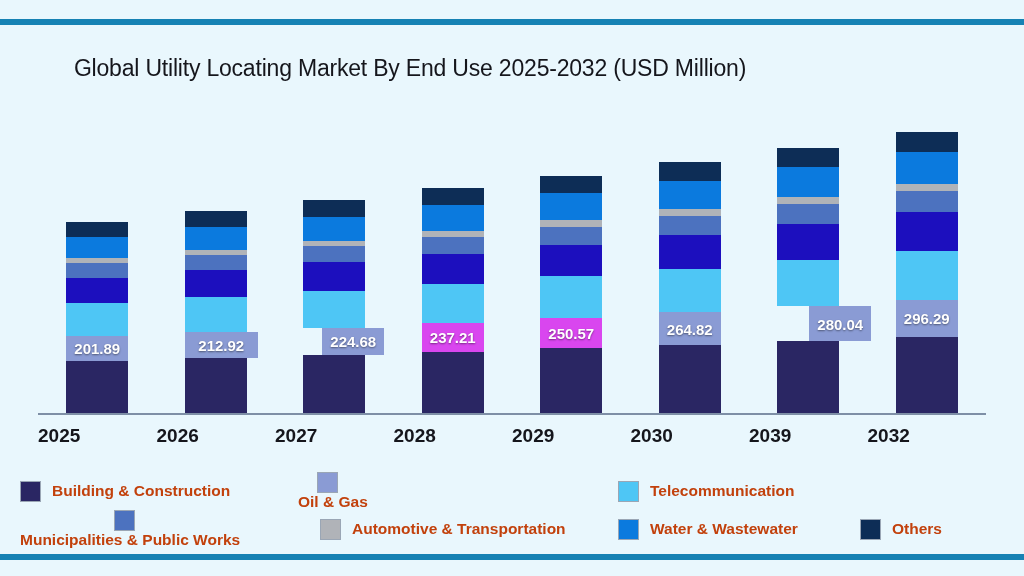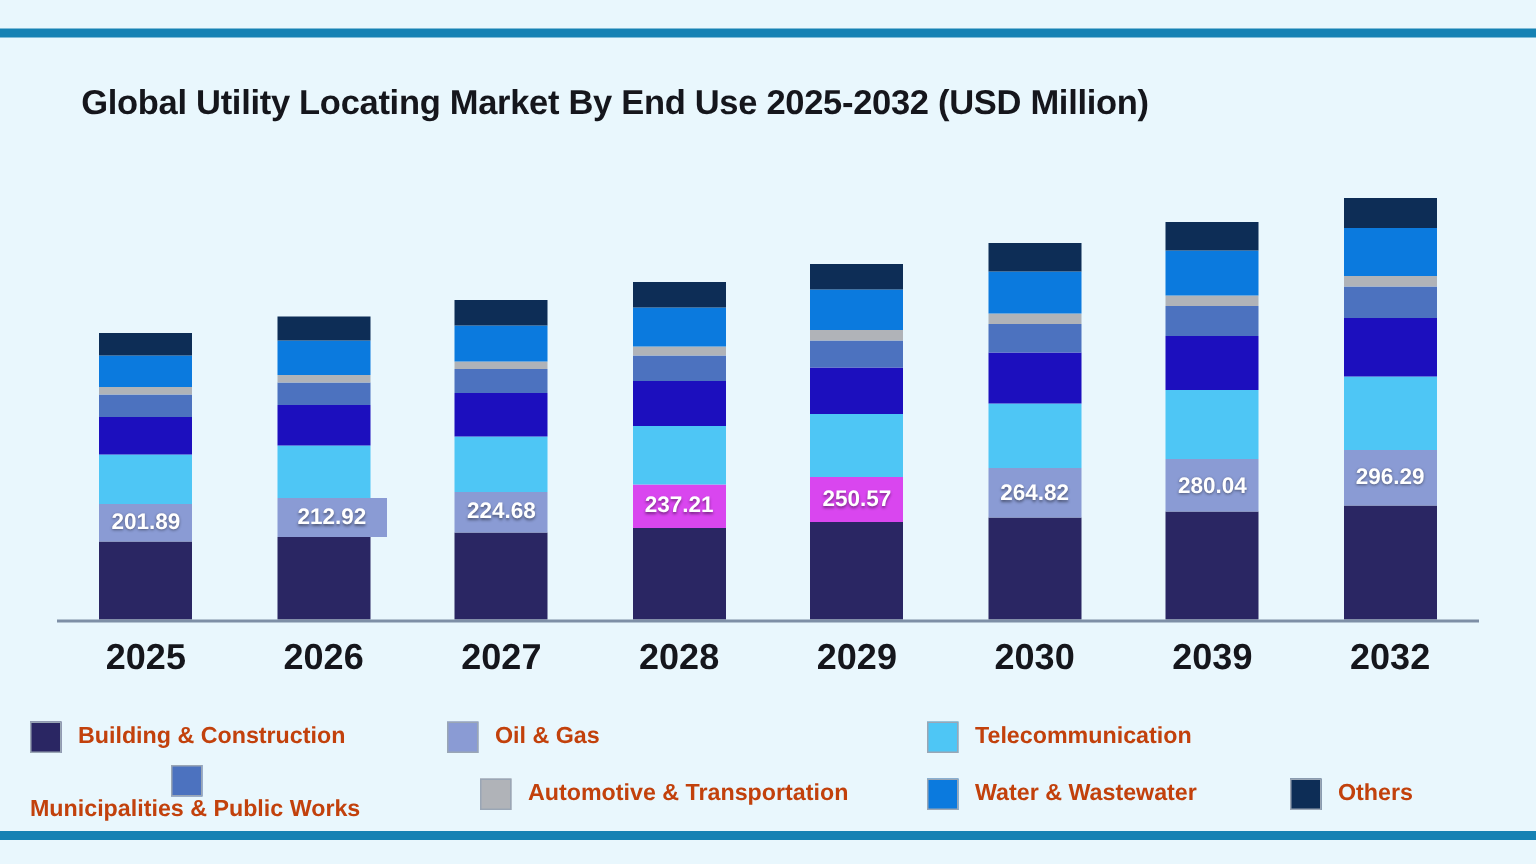--- a/index.html
+++ b/index.html
@@ -13,21 +13,21 @@
   .accent-line{
     position:absolute;left:0;width:1024px;height:6px;
     background:#1682b4;
   }
   #accent-top{top:19px;}
   #accent-bottom{top:554px;}
 
   #chart-title{
     position:absolute;left:0;top:55px;width:820px;
     text-align:center;
-    font-size:23px;font-weight:bold;
+    font-size:23px;font-weight:normal;
     color:#15161c;
     letter-spacing:-0.2px;
   }
 
   #plot-area{
     position:absolute;
     left:38px;top:110px;
     width:948px;height:305px;
   }
   #axis-line{
@@ -60,22 +60,22 @@
     font-size:15px;font-weight:bold;
     white-space:nowrap;
     text-shadow:0 1px 2px rgba(0,0,0,.45);
   }
 
   #x-axis{
     position:absolute;left:38px;top:425px;width:948px;
     display:flex;
   }
   .x-tick{
-    flex:1 1 0;text-align:center;
-    font-size:24px;font-weight:bold;color:#15161c;
+    flex:1 1 0;text-align:left;
+    font-size:19px;font-weight:bold;color:#15161c;
   }
 
   #legend{
     position:absolute;left:20px;top:472px;width:990px;
   }
   .legend-row{
     display:flex;align-items:center;
     height:38px;
   }
   .legend-item{
@@ -126,21 +126,21 @@
           <div class="seg" title="Electric Power" style="background: rgb(28, 15, 190); height: 26.9859px;"></div>
           <div class="seg" title="Municipalities &amp; Public Works" style="background: rgb(76, 114, 191); height: 15.3394px;"></div>
           <div class="seg" title="Automotive &amp; Transportation" style="background: rgb(176, 179, 184); height: 5.11313px;"></div>
           <div class="seg" title="Water &amp; Wastewater" style="background: rgb(11, 122, 222); height: 23.0091px;"></div>
           <div class="seg" title="Others" style="background: rgb(13, 45, 86); height: 15.5287px;"></div>
         </div>
       </div>
       <div class="bar-group">
         <div class="bar">
           <div class="seg" title="Building &amp; Construction" style="background: rgb(42, 38, 99); height: 58.0434px;"></div>
-          <div class="seg" title="Oil &amp; Gas" style="background: rgb(138, 155, 212); height: 27.3647px;">
+          <div class="seg" title="Oil &amp; Gas" style="background: rgb(138, 155, 212); height: 27.3647px; margin-left: 19px;">
             <span class="seg-label">224.68</span>
           </div>
           <div class="seg" title="Telecommunication" style="background: rgb(78, 198, 245); height: 36.7387px;"></div>
           <div class="seg" title="Electric Power" style="background: rgb(28, 15, 190); height: 28.5009px;"></div>
           <div class="seg" title="Municipalities &amp; Public Works" style="background: rgb(76, 114, 191); height: 16.1916px;"></div>
           <div class="seg" title="Automotive &amp; Transportation" style="background: rgb(176, 179, 184); height: 5.39719px;"></div>
           <div class="seg" title="Water &amp; Wastewater" style="background: rgb(11, 122, 222); height: 24.24px;"></div>
           <div class="seg" title="Others" style="background: rgb(13, 45, 86); height: 16.2862px;"></div>
         </div>
       </div>
@@ -182,21 +182,21 @@
           <div class="seg" title="Electric Power" style="background: rgb(28, 15, 190); height: 33.8034px;"></div>
           <div class="seg" title="Municipalities &amp; Public Works" style="background: rgb(76, 114, 191); height: 19.1269px;"></div>
           <div class="seg" title="Automotive &amp; Transportation" style="background: rgb(176, 179, 184); height: 6.34406px;"></div>
           <div class="seg" title="Water &amp; Wastewater" style="background: rgb(11, 122, 222); height: 28.6903px;"></div>
           <div class="seg" title="Others" style="background: rgb(13, 45, 86); height: 18.2747px;"></div>
         </div>
       </div>
       <div class="bar-group">
         <div class="bar">
           <div class="seg" title="Building &amp; Construction" style="background: rgb(42, 38, 99); height: 72.1519px;"></div>
-          <div class="seg" title="Oil &amp; Gas" style="background: rgb(138, 155, 212); height: 34.4662px;">
+          <div class="seg" title="Oil &amp; Gas" style="background: rgb(138, 155, 212); height: 34.4662px; margin-left: 32px;">
             <span class="seg-label">280.04</span>
           </div>
           <div class="seg" title="Telecommunication" style="background: rgb(78, 198, 245); height: 46.5862px;"></div>
           <div class="seg" title="Electric Power" style="background: rgb(28, 15, 190); height: 35.8866px;"></div>
           <div class="seg" title="Municipalities &amp; Public Works" style="background: rgb(76, 114, 191); height: 20.2631px;"></div>
           <div class="seg" title="Automotive &amp; Transportation" style="background: rgb(176, 179, 184); height: 6.72281px;"></div>
           <div class="seg" title="Water &amp; Wastewater" style="background: rgb(11, 122, 222); height: 30.3px;"></div>
           <div class="seg" title="Others" style="background: rgb(13, 45, 86); height: 18.7481px;"></div>
         </div>
       </div>
@@ -228,21 +228,21 @@
     <div class="x-tick">2039</div>
     <div class="x-tick">2032</div>
   </div>
 
 <div id="legend">
     <div class="legend-row" style="position: relative;">
       <div class="legend-item" style="position: absolute; left: 0px;">
         <span class="swatch" style="background: rgb(42, 38, 99);"></span>
         <span class="legend-text">Building &amp; Construction</span>
       </div>
-      <div class="legend-item" style="position: absolute; left: 278px;">
+      <div class="legend-item" style="position: absolute; left: 278px; flex-direction: column;">
         <span class="swatch" style="background: rgb(138, 155, 212);"></span>
         <span class="legend-text">Oil &amp; Gas</span>
       </div>
       <div class="legend-item" style="position: absolute; left: 598px;">
         <span class="swatch" style="background: rgb(78, 198, 245);"></span>
         <span class="legend-text">Telecommunication</span>
       </div>
     </div>
     <div class="legend-row" style="position: relative;">
       <div class="legend-item" style="position: absolute; left: 0px; flex-direction: column;">

